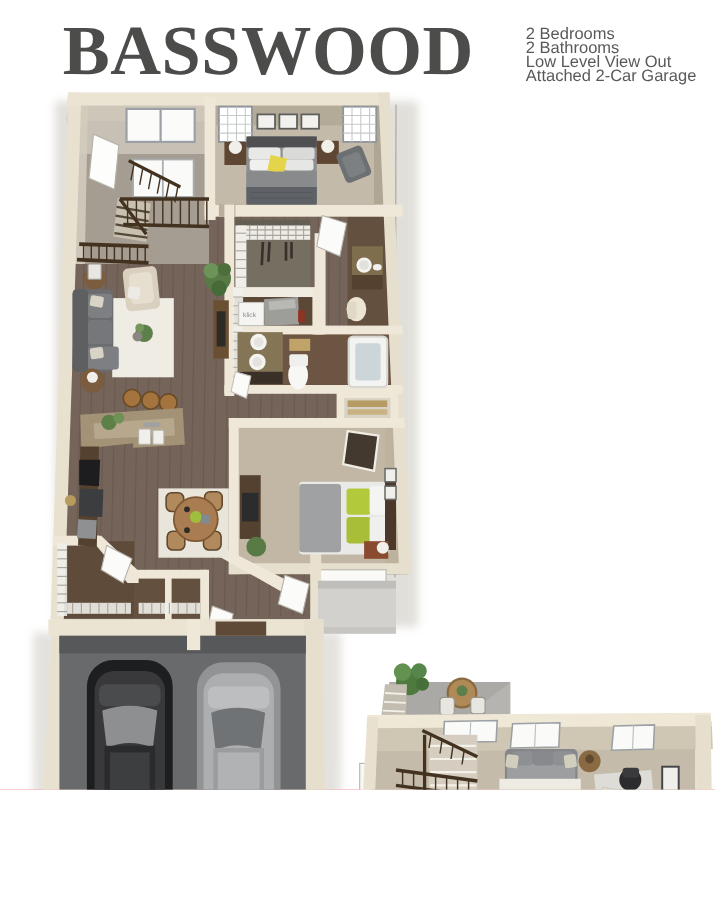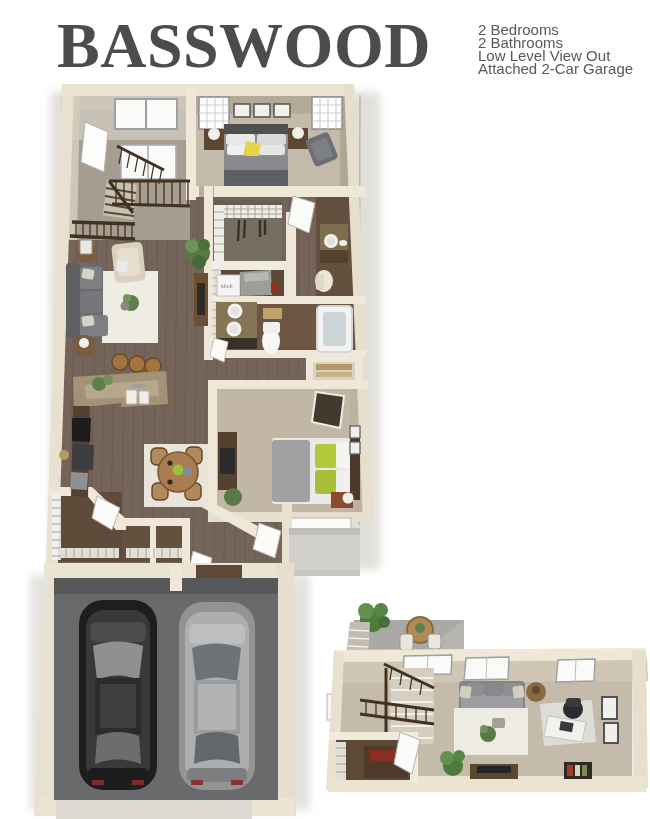--- a/index.html
+++ b/index.html
@@ -1,16 +1,16 @@
 <!DOCTYPE html>
 <html><head>
 <meta charset="utf-8">
 <style>
   html,body{margin:0;padding:0;background:#ffffff;}
-  .page{position:relative;width:650px;height:819px;background:#ef4444;overflow:hidden;}
+  .page{position:relative;width:650px;height:718px;background:#ef4444;overflow:hidden;}
   svg{display:block;}
 </style>
 </head>
 <body>
 <div class="page">
 <svg width="650" height="819" viewBox="0 0 650 819" xmlns="http://www.w3.org/2000/svg">
 <defs>
   <filter id="soft" x="-30%" y="-30%" width="160%" height="160%">
     <feGaussianBlur stdDeviation="4"></feGaussianBlur>
   </filter>

